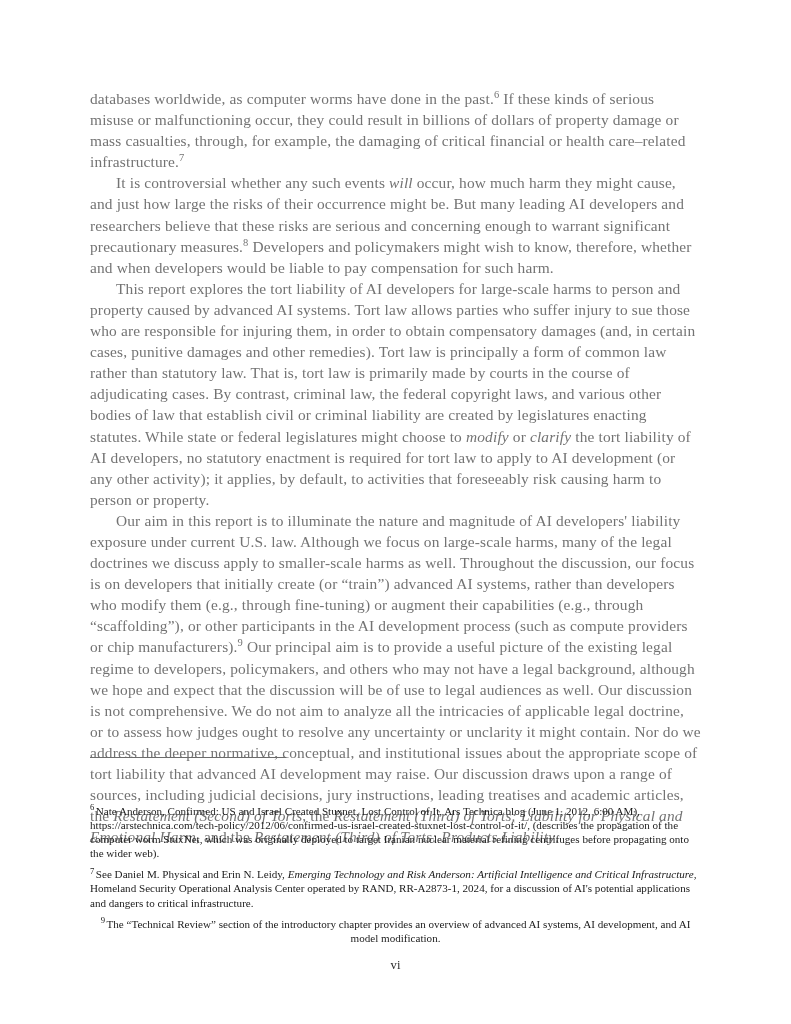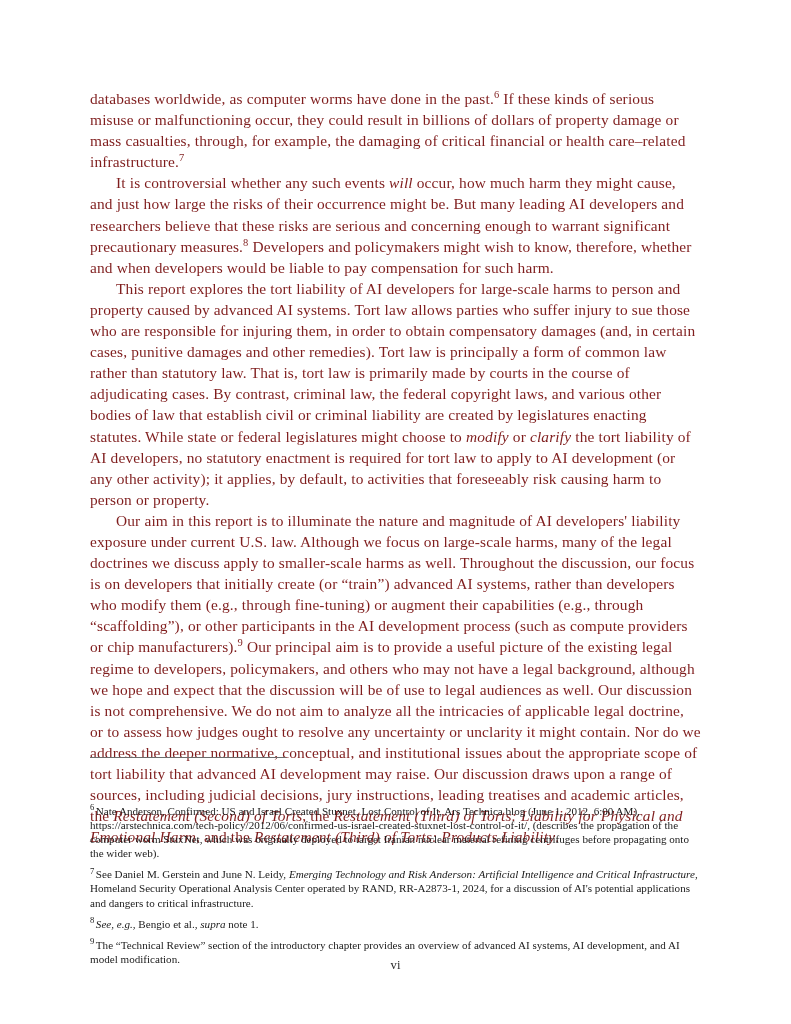--- a/index.html
+++ b/index.html
@@ -21,21 +21,21 @@
     position: absolute;
     left: 90px;
     top: 88px;
     width: 611px;
   }
   p.para {
     margin: 0;
     font-size: 15.4px;
     line-height: 21.1px;
     text-align: left;
-    color: #7f1d1d;
+    color: #737373;
     letter-spacing: 0.01em;
   }
   p.para.indent::before {
     content: "";
     display: inline-block;
     width: 26px;
   }
   i, em { font-style: italic; }
   sup.fn {
     font-size: 0.68em;
@@ -56,21 +56,21 @@
     top: 804px;
     width: 611px;
   }
   p.fnote {
     margin: 0 0 7px 0;
     font-size: 11.1px;
     line-height: 14.1px;
     text-align: left;
     color: #1a1a1a;
   }
-  p.fnote:last-child { margin-bottom: 16px; }
+  p.fnote:last-child { margin-bottom: 16px; text-align: center; }
   sup.fnum {
     font-size: 0.78em;
     vertical-align: super;
     line-height: 0;
     margin-right: 1.5px;
   }
   .folio {
     position: absolute;
     left: 0;
     top: 958px;
@@ -90,20 +90,19 @@
       <p class="para"><span>databases worldwide, as computer worms have done in the past.</span><sup class="fn">6</sup><span> If these kinds of serious misuse or malfunctioning occur, they could result in billions of dollars of property damage or mass casualties, through, for example, the damaging of critical financial or health care–related infrastructure.</span><sup class="fn">7</sup></p>
       <p class="para indent"><span>It is controversial whether any such events </span><i>will</i><span> occur, how much harm they might cause, and just how large the risks of their occurrence might be. But many leading AI developers and researchers believe that these risks are serious and concerning enough to warrant significant precautionary measures.</span><sup class="fn">8</sup><span> Developers and policymakers might wish to know, therefore, whether and when developers would be liable to pay compensation for such harm.</span></p>
       <p class="para indent"><span>This report explores the tort liability of AI developers for large-scale harms to person and property caused by advanced AI systems. Tort law allows parties who suffer injury to sue those who are responsible for injuring them, in order to obtain compensatory damages (and, in certain cases, punitive damages and other remedies). Tort law is principally a form of common law rather than statutory law. That is, tort law is primarily made by courts in the course of adjudicating cases. By contrast, criminal law, the federal copyright laws, and various other bodies of law that establish civil or criminal liability are created by legislatures enacting statutes. While state or federal legislatures might choose to </span><i>modify</i><span> or </span><i>clarify</i><span> the tort liability of AI developers, no statutory enactment is required for tort law to apply to AI development (or any other activity); it applies, by default, to activities that foreseeably risk causing harm to person or property.</span></p>
       <p class="para indent"><span>Our aim in this report is to illuminate the nature and magnitude of AI developers' liability exposure under current U.S. law. Although we focus on large-scale harms, many of the legal doctrines we discuss apply to smaller-scale harms as well. Throughout the discussion, our focus is on developers that initially create (or “train”) advanced AI systems, rather than developers who modify them (e.g., through fine-tuning) or augment their capabilities (e.g., through “scaffolding”), or other participants in the AI development process (such as compute providers or chip manufacturers).</span><sup class="fn">9</sup><span> Our principal aim is to provide a useful picture of the existing legal regime to developers, policymakers, and others who may not have a legal background, although we hope and expect that the discussion will be of use to legal audiences as well. Our discussion is not comprehensive. We do not aim to analyze all the intricacies of applicable legal doctrine, or to assess how judges ought to resolve any uncertainty or unclarity it might contain. Nor do we address the deeper normative, conceptual, and institutional issues about the appropriate scope of tort liability that advanced AI development may raise. Our discussion draws upon a range of sources, including judicial decisions, jury instructions, leading treatises and academic articles, the </span><i>Restatement (Second) of Torts</i><span>, the </span><i>Restatement (Third) of Torts: Liability for Physical and Emotional Harm</i><span>, and the </span><i>Restatement (Third) of Torts: Products Liability</i><span>.</span></p>
     </div>
 
   <div class="fn-rule"></div>
 
   <div class="footnotes" id="footnotes">
       <p class="fnote"><sup class="fnum">6</sup><span>Nate Anderson, Confirmed: US and Israel Created Stuxnet, Lost Control of It, Ars Technica blog (June 1, 2012, 6:00 AM), https://arstechnica.com/tech-policy/2012/06/confirmed-us-israel-created-stuxnet-lost-control-of-it/, (describes the propagation of the computer worm StuxNet, which was originally deployed to target Iranian nuclear material refining centrifuges before propagating onto the wider web).</span></p>
-      <p class="fnote"><sup class="fnum">7</sup><span>See Daniel M. Gerstein and June N. Leidy, </span><i>Emerging Technology and Risk Anderson: Artificial Intelligence and Critical Infrastructure</i><span>, Homeland Security Operational Analysis Center operated by RAND, RR-A2873-1, 2024, for a discussion of AI's potential applications and dangers to critical infrastructure.</span></p>
-      <p class="fnote"><sup class="fnum">8</sup><i>See, e.g.,</i><span> Bengio et al., </span><i>supra</i><span> note 1.</span></p>
+      <p class="fnote"><sup class="fnum">7</sup><span>See Daniel M. Physical and Erin N. Leidy, </span><i>Emerging Technology and Risk Anderson: Artificial Intelligence and Critical Infrastructure</i><span>, Homeland Security Operational Analysis Center operated by RAND, RR-A2873-1, 2024, for a discussion of AI's potential applications and dangers to critical infrastructure.</span></p>
       <p class="fnote"><sup class="fnum">9</sup><span>The “Technical Review” section of the introductory chapter provides an overview of advanced AI systems, AI development, and AI model modification.</span></p>
     </div>
 
   <div class="folio">vi</div>
 
 </div>
 
 </body></html>

